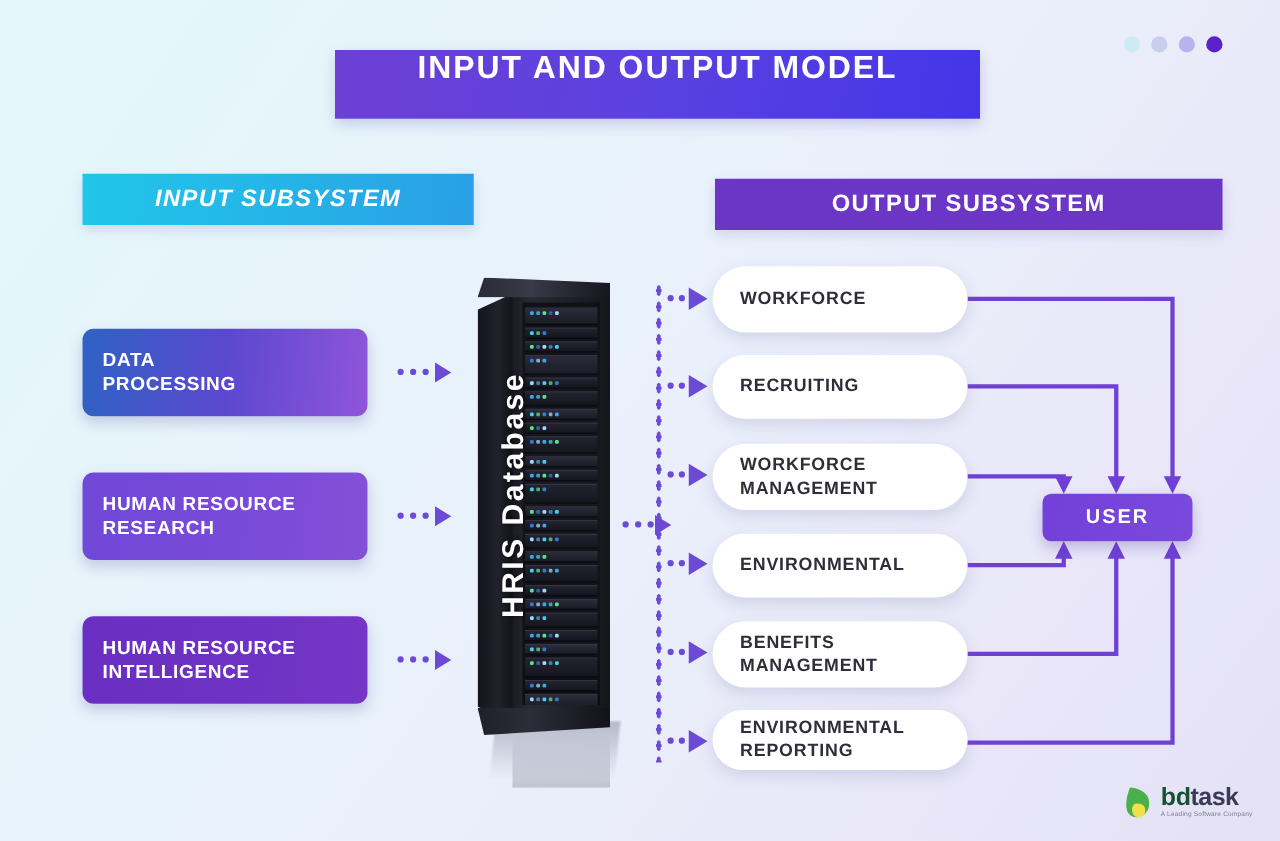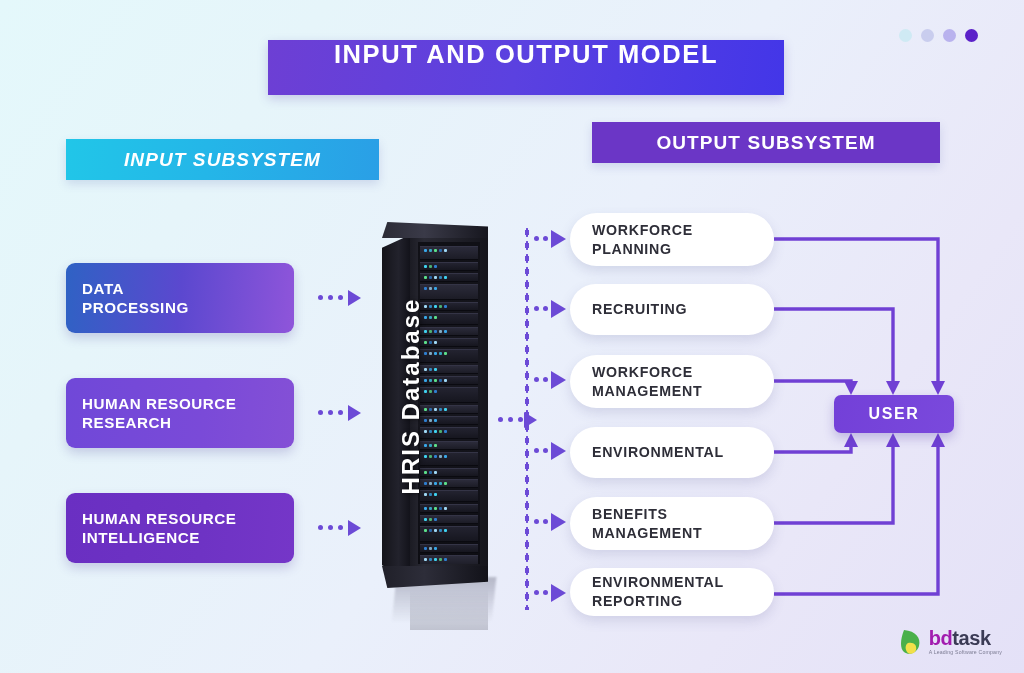--- a/index.html
+++ b/index.html
@@ -27,21 +27,21 @@
   }
 
   
   .sub-head{
     position:absolute; height:41px; display:flex; align-items:center; justify-content:center;
     box-shadow:0 4px 9px rgba(80,90,170,.18);
   }
   .sub-head span{ color:#fff; font-size:19px; font-weight:bold; letter-spacing:1.1px; }
   #head-input{ left:66px; top:139px; width:313px;
     background:linear-gradient(95deg,#21c6e8 0%,#24b6e8 45%,#2a9fe6 100%);font-style:italic; }
-  #head-output{ left:572px; top:122px; width:348px; background:#6b36c6;margin-left:20px; }
+  #head-output{ left:572px; top:143px; width:406px; background:#6b36c6; }
 
   
   .in-box{
     position:absolute; left:66px; width:228px; height:70px; border-radius:9px;
     display:flex; flex-direction:column; justify-content:center; padding-left:16px;
     box-shadow:0 5px 11px rgba(70,60,150,.22);
   }
   .in-box span{ color:#fff; font-size:15.2px; font-weight:bold; letter-spacing:.55px; line-height:19px; }
   #in-0{ top:263px; background:linear-gradient(95deg,#2f62c4 0%,#5b48cf 50%,#8f55da 100%); }
   #in-1{ top:378px; background:linear-gradient(95deg,#7048d8 0%,#7a4ad8 60%,#8450d6 100%); }
@@ -142,21 +142,21 @@
   }
   #user-box span{ color:#fff; font-size:16px; font-weight:bold; letter-spacing:1.6px; }
 
   
   #wires{ position:absolute; inset:0; pointer-events:none; }
 
   
   #logo{ position:absolute; right:22px; bottom:16px; display:flex; align-items:center; gap:5px; }
   .logo-mark{ width:26px; height:30px; position:relative; }
   .logo-text{ line-height:1; }
-  .logo-text .bd{ color:#a21caf; font-size:20px; font-weight:bold; letter-spacing:-.4px; }
+  .logo-text .bd{ color:#14532d; font-size:20px; font-weight:bold; letter-spacing:-.4px; }
   .logo-text .task{ color:#3b3b55; font-size:20px; font-weight:bold; letter-spacing:-.4px; }
   .logo-tag{ display:block; color:#7b7b92; font-size:5.2px; letter-spacing:.18px; margin-top:2px; }
 </style>
 </head>
 <body>
 
 <div id="stage">
 
   <div class="dots">
     <i style="background:#cfeaf4"></i>
@@ -399,21 +399,20 @@
       <polygon points="893,395 886,381 900,381"></polygon>
       <polygon points="851,395 844,381 858,381"></polygon>
       <polygon points="851,433 844,447 858,447"></polygon>
       <polygon points="893,433 886,447 900,447"></polygon>
       <polygon points="938,433 931,447 945,447"></polygon>
     </g>
   </svg>
 
   <div class="out-box" style="top:213px;height:53px;">
     <span>WORKFORCE</span>
-    <span>PLANNING</span>
   </div>
   <div class="out-box" style="top:284px;height:51px;">
     <span>RECRUITING</span>
   </div>
   <div class="out-box" style="top:355px;height:53px;">
     <span>WORKFORCE</span>
     <span>MANAGEMENT</span>
   </div>
   <div class="out-box" style="top:427px;height:51px;">
     <span>ENVIRONMENTAL</span>

